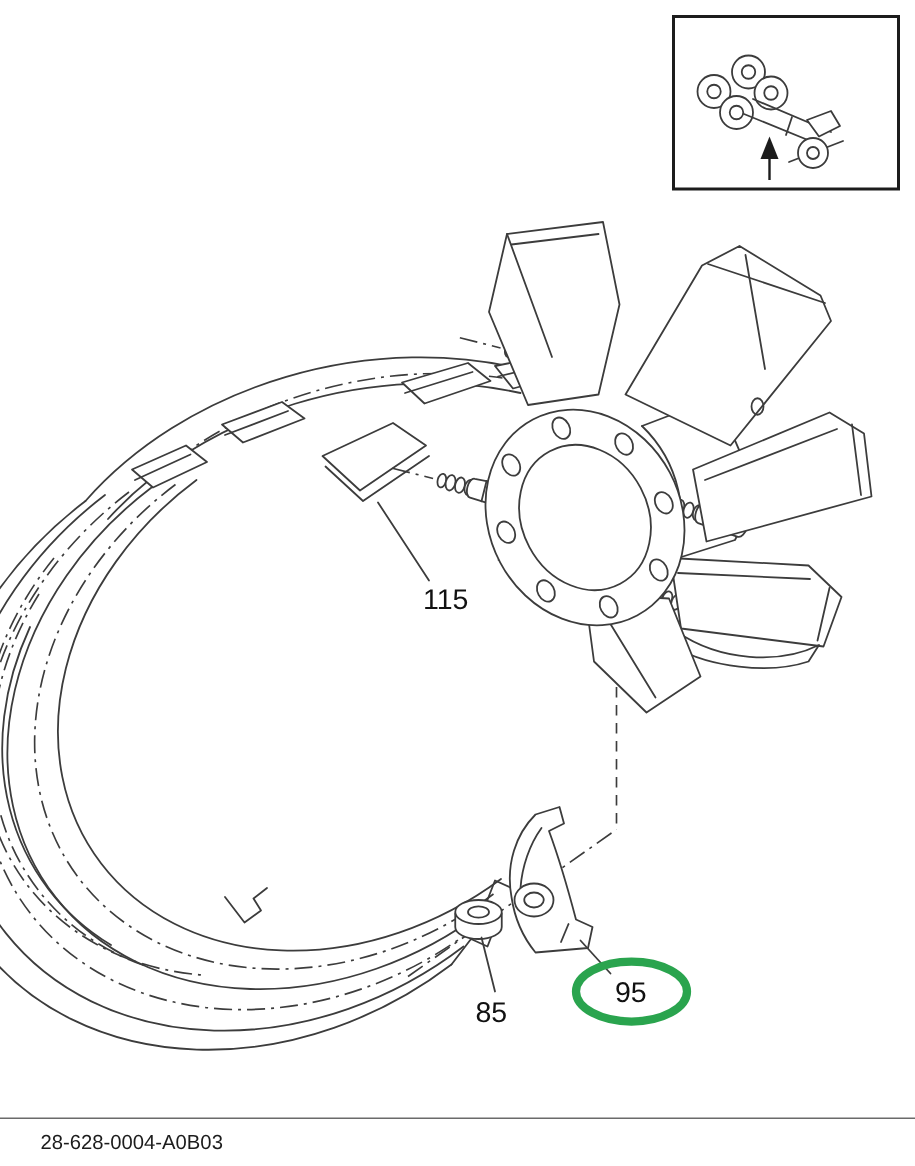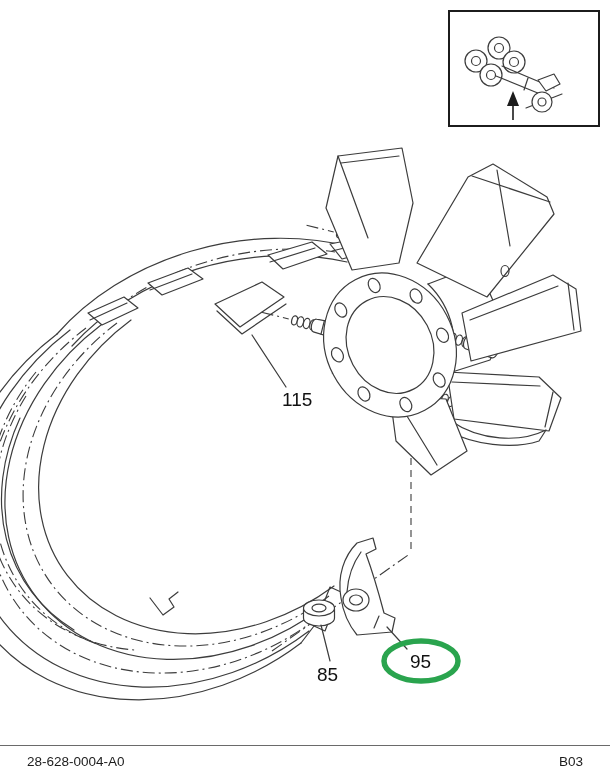--- a/index.html
+++ b/index.html
@@ -12,21 +12,21 @@
   .wh{fill:#ffffff;stroke:#3c3c3c;stroke-width:1.2;stroke-linecap:round;stroke-linejoin:round;}
   .cdash{fill:none;stroke:#3c3c3c;stroke-width:1.1;stroke-dasharray:12 4 2 4;}
   .dash{fill:none;stroke:#3c3c3c;stroke-width:1.1;stroke-dasharray:7 5;}
   .callout-text{font:19px "Liberation Sans",sans-serif;fill:#111;}
   .hl-ellipse{fill:none;stroke-width:5.5;}
   
   .inset{position:absolute;left:448px;top:10px;width:152px;height:117px;
          border:2px solid #1c1c1c;background:#fff;box-sizing:border-box;}
   
   .footer{position:absolute;left:0;right:0;top:745px;border-top:1px solid #6a6a6a;
-          height:32px;display:flex;justify-content:space-between;align-items:flex-start;
+          height:32px;display:flex;align-items:flex-start;
           padding:8px 27px 0 27px;box-sizing:border-box;
           font-size:13.5px;color:#1c1c1c;}
 </style>
 </head>
 <body>
 
 <div class="stage">
 <svg width="610" height="777" viewBox="0 0 610 777">
   <defs>
     <g id="stud">

